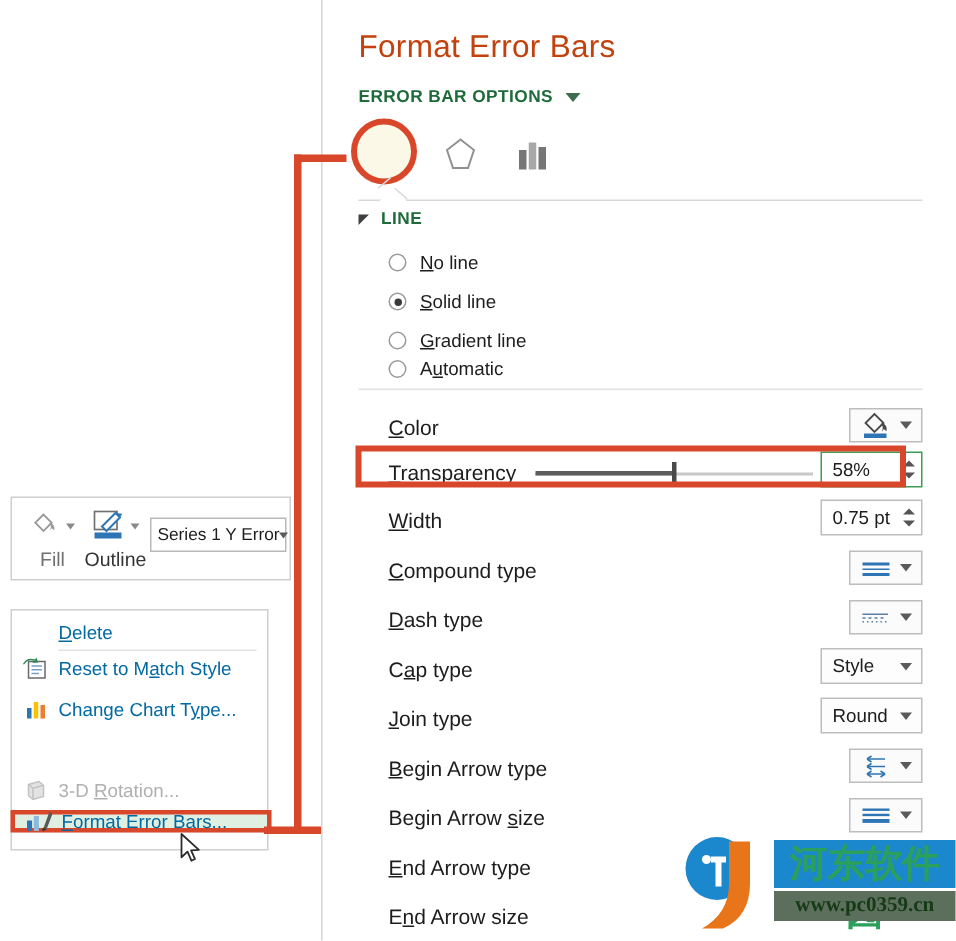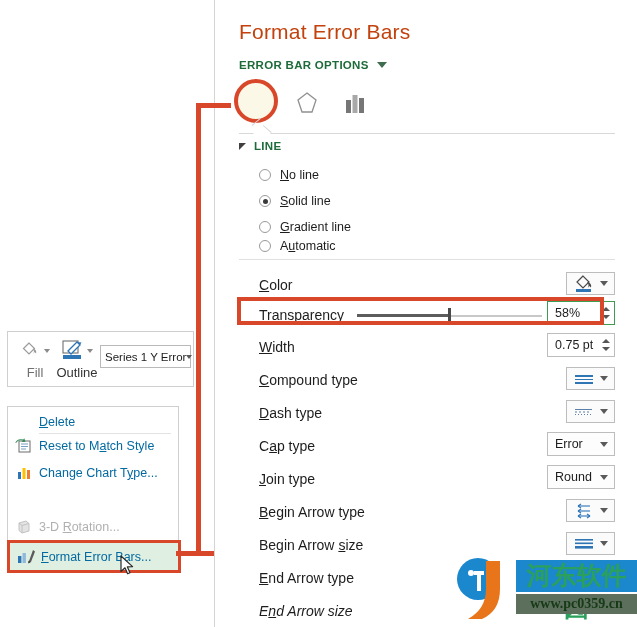--- a/index.html
+++ b/index.html
@@ -157,21 +157,21 @@
   }
   .mi{
     position:absolute;left:0;width:170px;height:24px;display:flex;align-items:center;cursor:pointer;
   }
   .mi .mico{width:31px;height:24px;display:flex;align-items:center;justify-content:center;flex:none;}
   .mi .mtxt{font-size:12.5px;color:#0369a1;white-space:nowrap;}
   .mi.disabled .mtxt{color:#b0b0b0;}
   #mi-sep{position:absolute;left:31px;top:26px;width:132px;height:1px;background:#e2e2e2;}
   #mi-format{
     background:#dff0e2;border:3px solid #d9472b;box-sizing:border-box;
-    left:-1px;width:174px;height:33px;
+    left:-1px;width:174px;height:15px;
   }
 
   
   #cursor{position:absolute;left:120px;top:555px;width:16px;height:22px;z-index:8;}
 
   
   .conn{position:absolute;background:#d9472b;z-index:4;}
   #conn-h-bottom{left:176px;top:551px;width:38px;height:5px;}
   #conn-v{left:196px;top:103px;width:5px;height:453px;}
   #conn-h-top{left:196px;top:103px;width:35px;height:5px;}
@@ -335,21 +335,21 @@
           </g>
         </svg>
       </span>
       <span class="gcar"></span>
     </div>
   </div>
 
   <div class="prow" style="top:436px;">
     <span class="plabel">C<span class="u">a</span>p type</span>
     <div class="txtcombo">
-      <span class="cv">Error</span>
+      <span class="cv">Style</span>
       <span class="gcar"></span>
     </div>
   </div>
 
   <div class="prow" style="top:469px;">
     <span class="plabel"><span class="u">J</span>oin type</span>
     <div class="txtcombo">
       <span class="cv">Round</span>
       <span class="gcar"></span>
     </div>
@@ -402,21 +402,21 @@
             <path d="M3 6 h13"></path>
               <path d="M16 6 l-3 -2.5"></path>
               <path d="M16 6 l-3 2.5"></path>
           </g>
         </svg>
       </span>
       <span class="gcar"></span>
     </div>
   </div>
 
-  <div class="prow" style="top:601px;font-style:italic;">
+  <div class="prow" style="top:601px;">
     <span class="plabel">E<span class="u">n</span>d Arrow size</span>
   </div>
 
 </div>
 
 <div id="ann-transparency"></div>
 
 <div id="minibar">
   <div class="mb-item" id="mb-fill">
     <div class="mb-gl">

